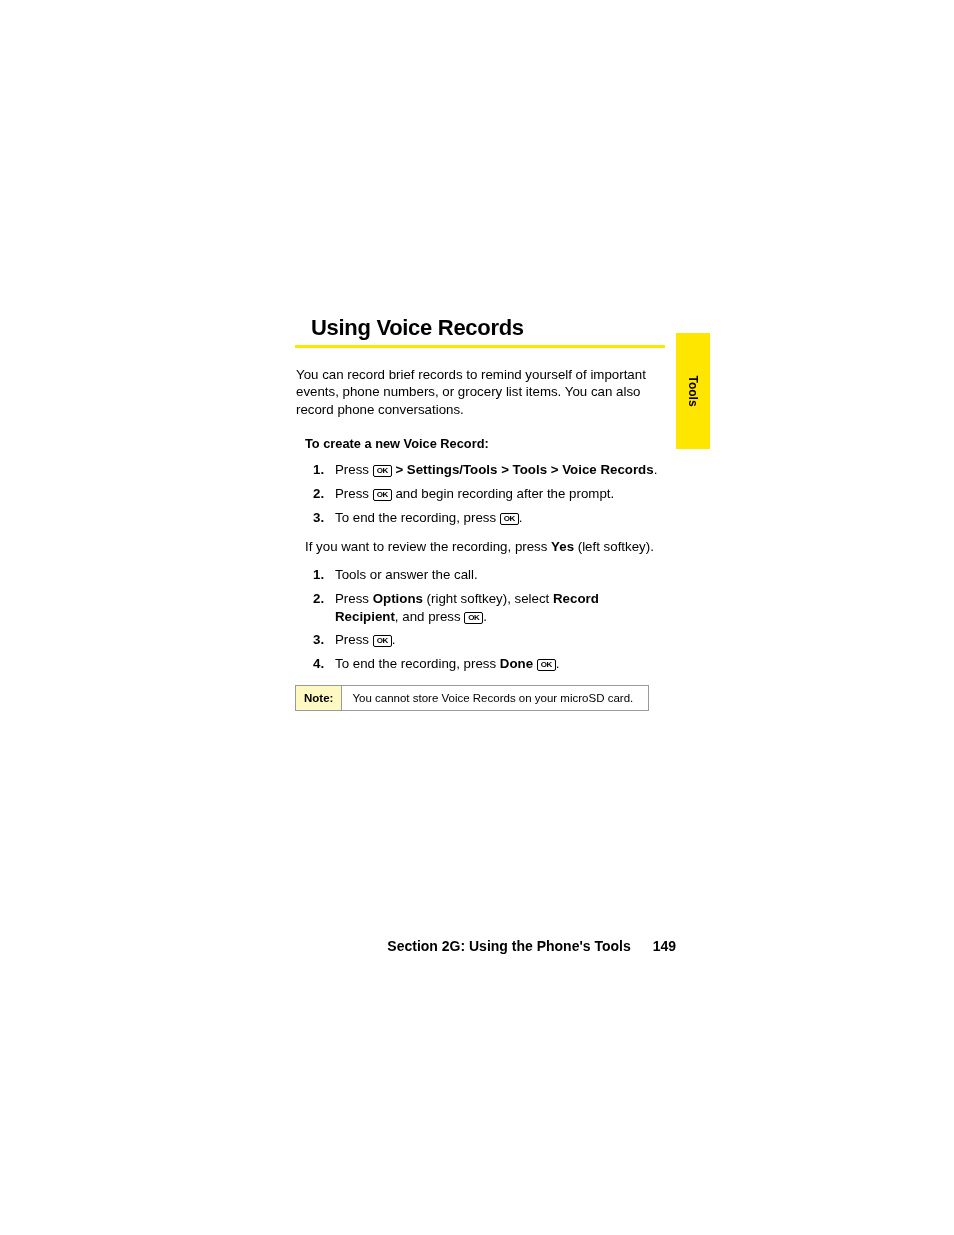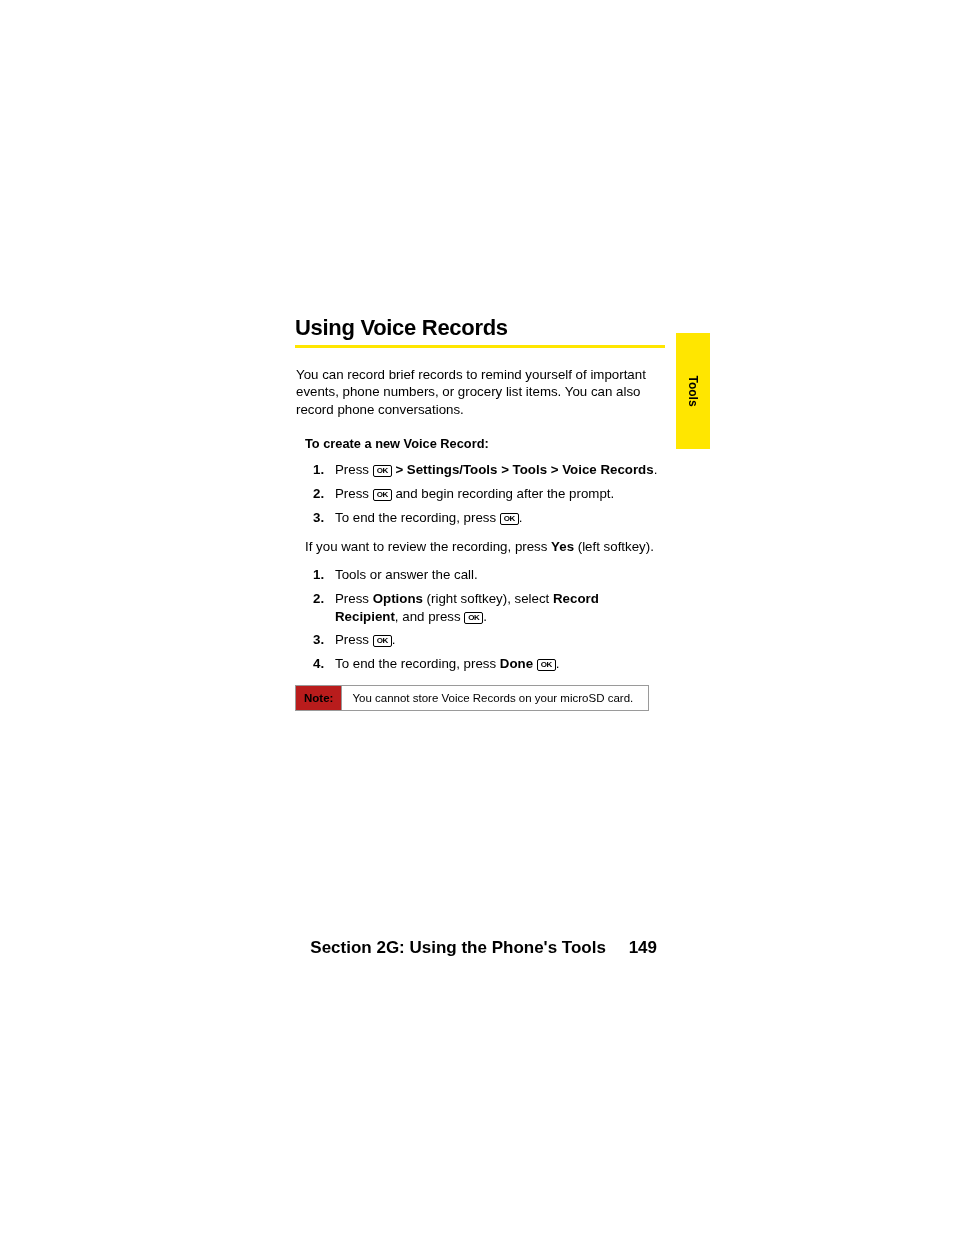--- a/index.html
+++ b/index.html
@@ -21,21 +21,21 @@
   }
   .content {
     position: absolute;
     left: 295px;
     top: 315px;
     width: 370px;
   }
   h1.section-title {
     font-size: 22px;
     font-weight: 700;
-    margin: 0 0 4px 0;
+    margin: 0 0 4px 16px;
     letter-spacing: -0.3px;
   }
   .yellow-rule {
     height: 3px;
     background: #ffe600;
     width: 370px;
     margin-bottom: 18px;
   }
   .intro {
     margin-left: 1px;
@@ -90,21 +90,21 @@
     font-family: Arial, sans-serif;
   }
   .note-box {
     display: flex;
     border: 1px solid #9a9a9a;
     width: 352px;
     margin-top: 12px;
     font-size: 11.5px;
   }
   .note-label {
-    background: #b91c1c;
+    background: #fef9c3;
     font-weight: 700;
     padding: 6px 8px;
     border-right: 1px solid #9a9a9a;
     display: flex;
     align-items: center;
   }
   .note-text {
     padding: 6px 10px;
     flex: 1;
     display: flex;
@@ -123,25 +123,25 @@
     left: 50%;
     top: 50%;
     transform: translate(-50%, -50%) rotate(90deg);
     transform-origin: center;
     font-size: 12px;
     font-weight: 700;
     white-space: nowrap;
   }
   .footer {
     position: absolute;
-    left: 287px;
+    left: 306px;
     top: 938px;
     width: 370px;
     text-align: right;
-    font-size: 17px;
+    font-size: 14px;
     font-weight: 700;
   }
   .footer .pg {
     display: inline-block;
     margin-left: 18px;
   }
 </style>
 </head>
 <body>
 

